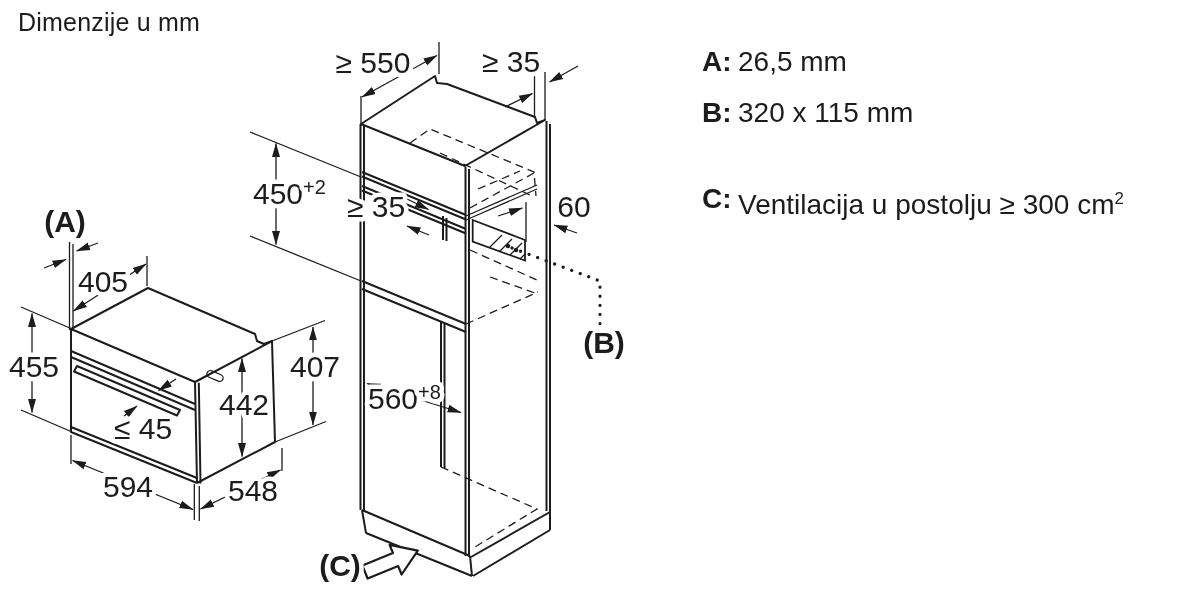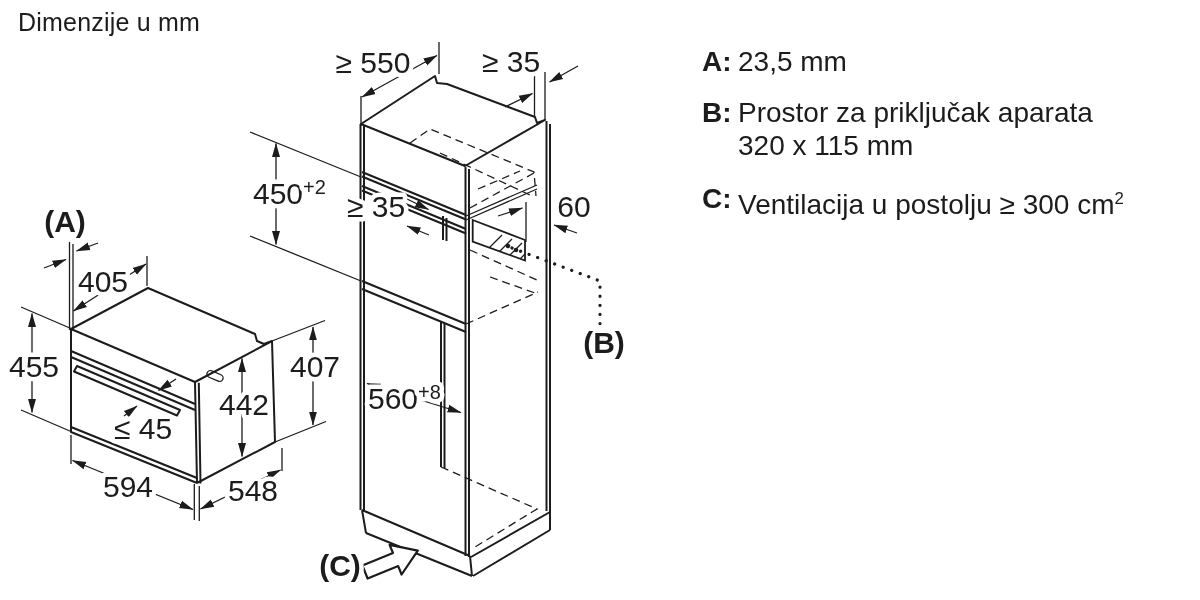--- a/index.html
+++ b/index.html
@@ -19,26 +19,25 @@
   .mid{text-anchor:middle;}
 </style>
 </head>
 <body>
 
 <div class="page-title">Dimenzije u mm</div>
 
 <div class="legend">
   <div class="legend-row" style="top:45px">
     <span class="lkey">A:</span>
-    <span class="lval">23,5 mm</span>
+    <span class="lval">26,5 mm</span>
   </div>
   <div class="legend-row" style="top:96px">
     <span class="lkey">B:</span>
     <span class="lval">
-      <div>Prostor za priključak aparata</div>
       <div>320 x 115 mm</div>
     </span>
   </div>
   <div class="legend-row" style="top:182px">
     <span class="lkey">C:</span>
     <span class="lval"><span>Ventilacija u postolju ≥ 300 cm</span><sup>2</sup></span>
   </div>
 </div>
 
 <svg width="1200" height="600" viewBox="0 0 1200 600">

